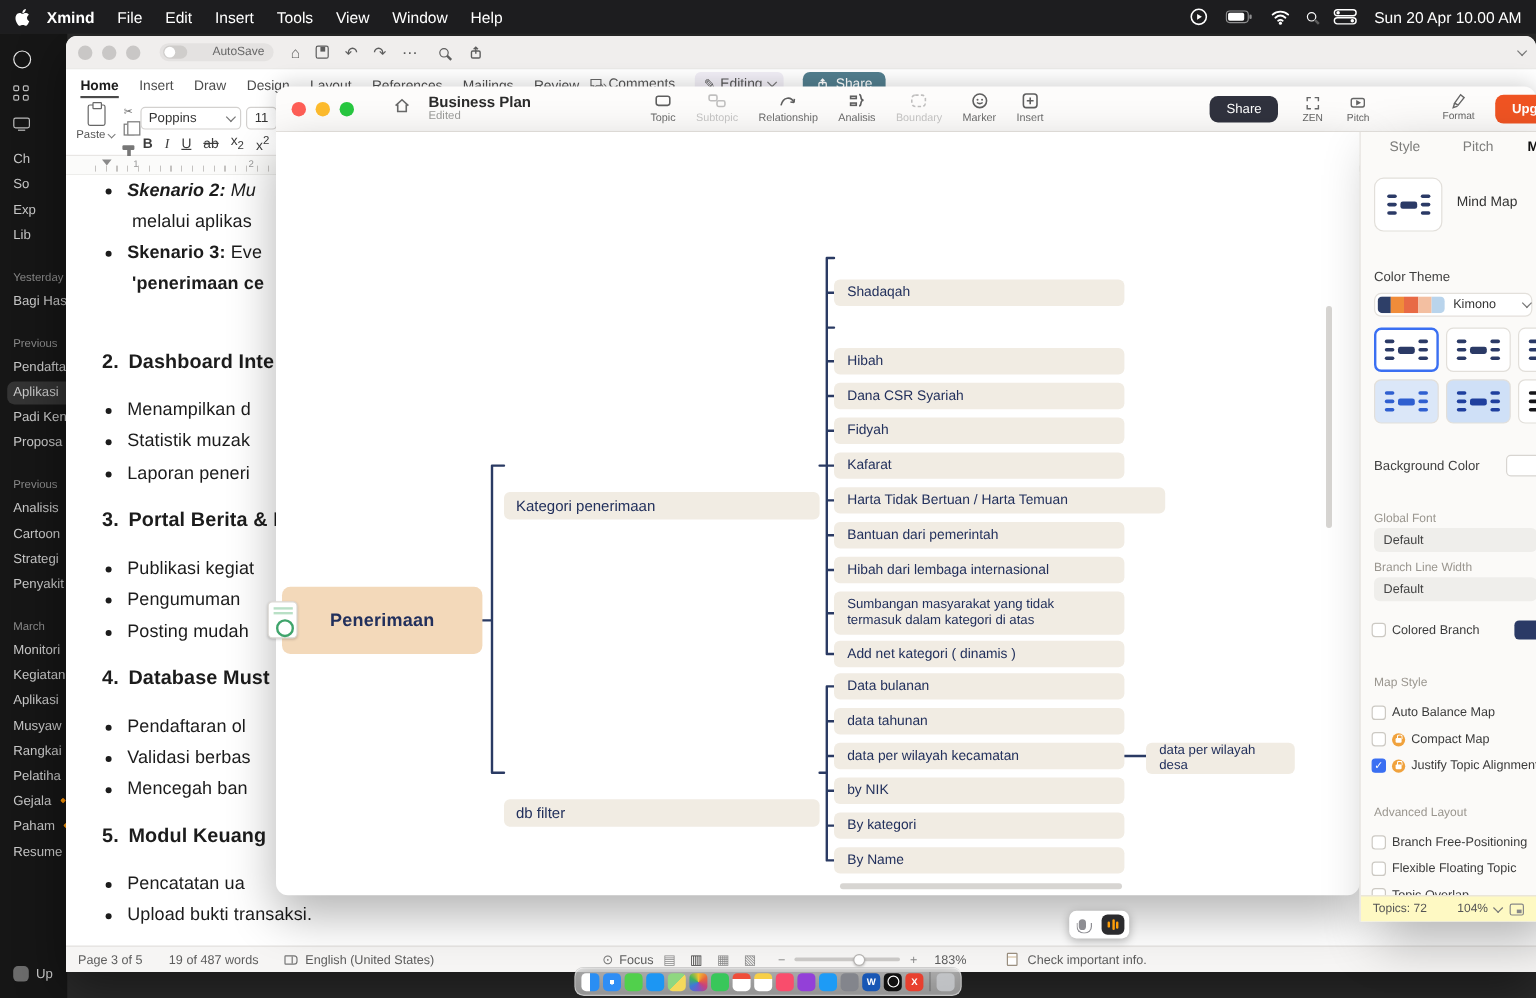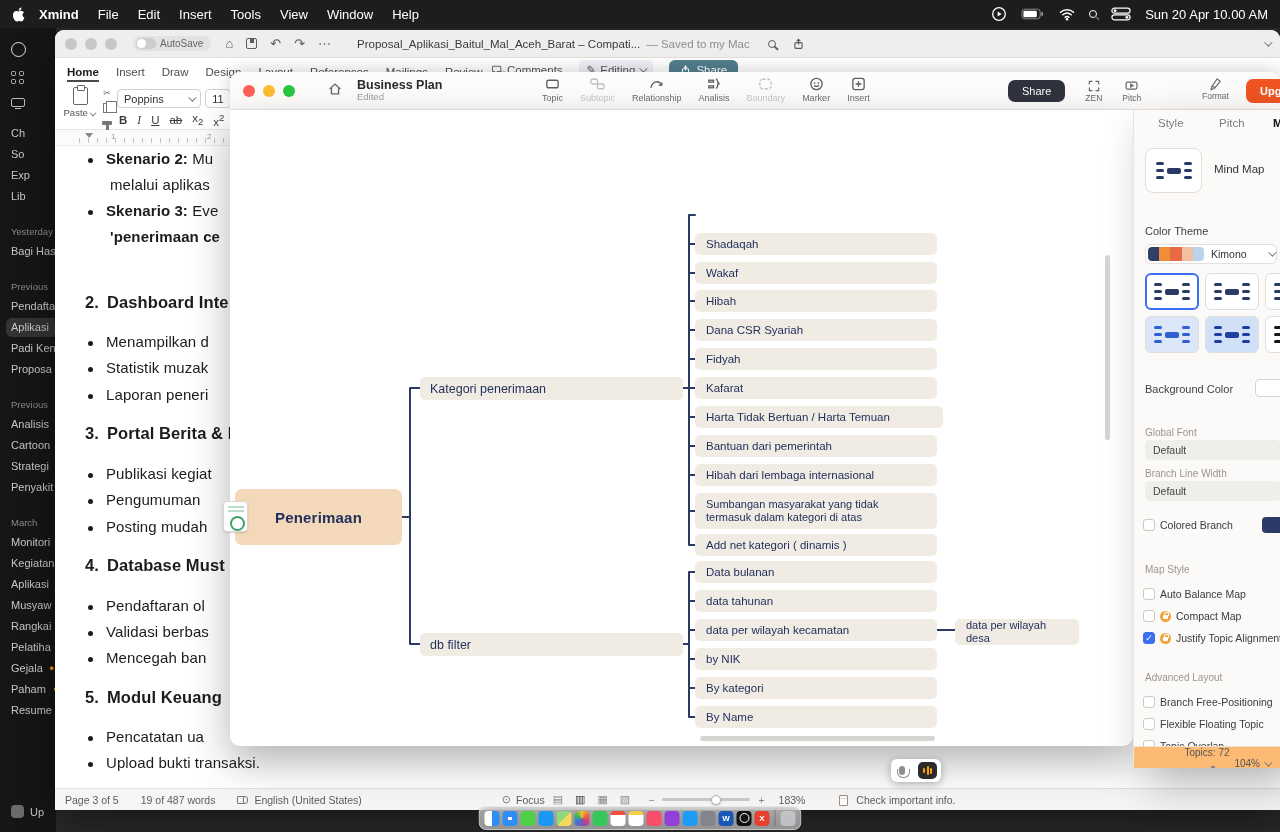--- a/index.html
+++ b/index.html
@@ -31,21 +31,21 @@
   .sb-item span{position:relative;z-index:1;}
   .sb-bottom{position:absolute;left:11px;bottom:14px;display:flex;align-items:center;gap:6px;white-space:nowrap;}
   .sb-avatar{width:13px;height:13px;border-radius:4px;background:#6c6c6c;flex:0 0 auto;}
   
   .word-win{position:absolute;left:55px;top:30px;width:1225px;height:780px;background:#fff;z-index:2;
     border-radius:9px 9px 0 0;box-shadow:0 12px 42px rgba(0,0,0,.45);}
   .w-titlebar{position:absolute;top:0;left:0;right:0;height:28px;background:#f0eeed;border-radius:9px 9px 0 0;
     border-bottom:1px solid #e2e0de;display:flex;align-items:center;padding:0 10px;font-size:11px;color:#555;}
   .tl{width:12px;height:12px;border-radius:50%;margin-right:8px;flex:0 0 auto;}
   .tl.gray{background:#c9c7c6;}
-  .autosave{display:flex;align-items:center;gap:4px;background:#e4e2e1;border-radius:20px;padding:2px 8px 2px 3px;margin:0 14px 0 8px;font-size:10px;color:#666;}
+  .autosave{display:flex;align-items:center;gap:21px;background:#e4e2e1;border-radius:20px;padding:2px 8px 2px 3px;margin:0 14px 0 8px;font-size:10px;color:#666;}
   .toggle{width:20px;height:11px;border-radius:6px;background:#cfcdcb;position:relative;}
   .toggle:after{content:"";position:absolute;left:1px;top:1px;width:9px;height:9px;border-radius:50%;background:#fff;}
   .w-qicons{display:flex;align-items:center;gap:13px;color:#5d5d5d;font-size:13px;}
   .w-title{margin-left:26px;font-size:11.5px;color:#3a3a3a;white-space:nowrap;}
   .w-title .saved{color:#8d8d8b;margin-left:6px;}
   .icon-floppy{width:11px;height:11px;border:1.3px solid #5d5d5d;border-radius:2px;position:relative;display:inline-block;}
   .icon-floppy:before{content:"";position:absolute;top:0;left:2.5px;width:4px;height:3.5px;background:#5d5d5d;}
   .mag{width:8px;height:8px;border:1.5px solid #5d5d5d;border-radius:50%;position:relative;display:inline-block;}
   .mag:after{content:"";position:absolute;width:4.5px;height:1.5px;background:#5d5d5d;transform:rotate(45deg);right:-3.5px;bottom:-1.5px;}
   .chev{display:inline-block;width:6px;height:6px;border-right:1.4px solid #777;border-bottom:1.4px solid #777;transform:rotate(45deg) translateY(-2px);}
@@ -109,21 +109,21 @@
   .xm-actions{position:absolute;left:778px;top:0;height:38px;display:flex;align-items:center;gap:20px;}
   .share-pill{background:#30323e;color:#fff;font-size:11px;padding:5px 14px;border-radius:7px;}
   .mini-act{display:flex;flex-direction:column;align-items:center;font-size:8.5px;color:#666;}
   .upgrade{position:absolute;left:1016px;top:7px;background:#f05423;color:#fff;font-size:11px;font-weight:bold;
     padding:6px 14px;border-radius:7px;white-space:nowrap;}
   .fmt-act{position:absolute;left:972px;top:4px;display:flex;flex-direction:column;align-items:center;font-size:8.5px;color:#666;}
   .xm-canvas{position:absolute;top:38px;left:0;width:903px;height:636px;background:#fff;
     border-radius:0 0 10px 10px;box-shadow:0 16px 40px rgba(0,0,0,.3);}
   .node{position:absolute;display:flex;align-items:center;border-radius:5px;color:var(--c-ntext);background:var(--c-node);}
   .node.root{background:var(--c-root);justify-content:center;font-size:15px;font-weight:bold;letter-spacing:.2px;border-radius:7px;}
-  .node.branch{font-size:12.5px;padding:0 10px;}
+  .node.branch{font-size:12.5px;padding:0 10px;margin-top:33px;}
   .node.child{font-size:11.5px;padding:0 11px;line-height:13px;}
   .sticker{position:absolute;left:-12px;top:12px;width:25px;height:31px;background:#fff;border:1px solid #dcd9d4;border-radius:4px;box-shadow:0 1px 2px rgba(0,0,0,.15);}
   .sticker:before{content:"";position:absolute;left:4px;top:4px;width:16px;height:2px;background:#b9e0c6;box-shadow:0 4px 0 #b9e0c6;}
   .sticker:after{content:"";position:absolute;left:6px;top:14px;width:11px;height:11px;border:2px solid #3fa46b;border-radius:50%;}
   .vscroll{position:absolute;left:875px;top:145px;width:5px;height:185px;background:#d7d5d2;border-radius:3px;}
   .hscroll{position:absolute;left:470px;top:626px;width:235px;height:5px;background:#d7d5d2;border-radius:3px;}
   .xm-panel{position:absolute;top:38px;left:903px;width:147px;height:658px;background:#fbfaf8;border-left:1px solid #e8e5e1;
     box-shadow:14px 16px 40px rgba(0,0,0,.3);overflow:hidden;font-size:11px;color:#3b3b3b;}
   .p-tabs{position:absolute;top:5px;left:0;width:100%;height:22px;font-size:11.5px;color:#7d7d7b;text-align:right;}
   .p-tab{position:absolute;top:2px;white-space:nowrap;}
@@ -148,22 +148,22 @@
   .swatch{position:absolute;border-radius:4px;}
   .dropdown{position:absolute;left:11px;width:136px;height:20px;background:#efeeeb;border-radius:5px;
     display:flex;align-items:center;padding:0 8px;font-size:10.5px;color:#444;}
   .cb{width:12px;height:12px;border:1px solid #ccc9c3;border-radius:3px;background:#fff;flex:0 0 auto;
     display:flex;align-items:center;justify-content:center;font-size:9px;color:#fff;}
   .cb.on{background:var(--c-accent);border-color:var(--c-accent);}
   .lock{width:11px;height:11px;border-radius:50%;background:#f0a23d;position:relative;flex:0 0 auto;}
   .lock:before{content:"";position:absolute;left:3.5px;top:1.8px;width:3.6px;height:3px;border:1px solid #fff;border-bottom:none;border-radius:2px 2px 0 0;}
   .lock:after{content:"";position:absolute;left:2.6px;top:4.8px;width:5.6px;height:4px;background:#fff;border-radius:1px;}
   .chkrow{position:absolute;left:9px;display:flex;align-items:center;gap:5px;height:16px;white-space:nowrap;font-size:10.5px;color:#3b3b3b;}
-  .p-status{position:absolute;left:0;bottom:0;width:100%;height:22px;background:#fdba74;border-top:1px solid #e5e2de;
-    display:flex;align-items:center;font-size:10px;color:#555;padding:0 10px;z-index:2;flex-direction:column;}
+  .p-status{position:absolute;left:0;bottom:0;width:100%;height:22px;background:#fef9c3;border-top:1px solid #e5e2de;
+    display:flex;align-items:center;font-size:10px;color:#555;padding:0 10px;z-index:2;}
   .p-zoom{margin-left:auto;display:flex;align-items:center;gap:4px;}
   .ovw{width:12px;height:10px;border:1.2px solid #888;border-radius:2px;margin-left:8px;position:relative;}
   .ovw:after{content:"";position:absolute;right:1px;bottom:1px;width:4px;height:3px;background:#888;}
   
   .micw{position:absolute;left:891px;top:759px;width:50px;height:23px;background:#fff;border-radius:6px;z-index:10;
     box-shadow:0 2px 8px rgba(0,0,0,.3);display:flex;align-items:center;justify-content:space-between;padding:0 4px;}
   .mic{width:6px;height:9px;background:#8e8e93;border-radius:3px;position:relative;margin-left:4px;}
   .mic:after{content:"";position:absolute;left:-2.5px;top:3px;width:11px;height:8px;border:1.4px solid #8e8e93;border-top:none;border-radius:0 0 6px 6px;}
   .wavepill{width:19px;height:17px;background:#2b2b2e;border-radius:5px;display:flex;align-items:center;justify-content:center;gap:1.5px;}
   .wavepill i{width:2px;background:#ff9f0a;border-radius:1px;}
@@ -244,23 +244,20 @@
         <span class="toggle"></span>
         <span>AutoSave</span>
       </span>
       <span class="w-qicons">
         <span>⌂</span>
         <span class="icon-floppy"></span>
         <span>↶</span>
         <span>↷</span>
         <span>⋯</span>
       </span>
-      <span class="w-title">
-        <span>Proposal_Aplikasi_Baitul_Mal_Aceh_Barat  –  Compati...</span><span class="saved">— Saved to my Mac</span>
-      </span>
       <span style="margin-left:18px;display:flex;gap:16px;align-items:center;">
         <span class="mag"></span>
         <svg width="13" height="14" viewBox="0 0 18 18">
             <g stroke="#5d5d5d" stroke-width="1.6" fill="none">
               <rect x="4" y="7" width="10" height="8" rx="1.5"></rect>
               <path d="M9 10 V2.5 M6.5 5 L9 2.5 L11.5 5"></path>
             </g>
           </svg>
       </span>
       <span class="chev" style="margin-left:auto;"></span>
@@ -332,21 +329,21 @@
     </div>
 
     <div class="ruler">
       <span class="indent"></span>
       <span class="num" style="left:56px;">1</span>
       <span class="num" style="left:152px;">2</span>
       <div class="ticks"></div>
     </div>
 
     <div class="w-doc" id="w-doc">
-        <div class="doc-line" style="top: 4px; left: 33px;"><span class="blt"></span><b>Skenario 2:</b><span> Mu</span></div>
+        <div class="doc-line" style="top: 4px; left: 33px; font-style: italic;"><span class="blt"></span><b>Skenario 2:</b><span> Mu</span></div>
         <div class="doc-line" style="top: 30px; left: 55px;"><span>melalui aplikas</span></div>
         <div class="doc-line" style="top: 56px; left: 33px;"><span class="blt"></span><b>Skenario 3:</b><span> Eve</span></div>
         <div class="doc-line" style="top: 82px; left: 55px;"><span style="font-weight: bold;">'penerimaan ce</span></div>
         <div class="doc-line h" style="top: 147px; left: 30px;"><span class="num">2.</span><span>Dashboard Inte</span></div>
         <div class="doc-line" style="top: 187px; left: 33px;"><span class="blt"></span><span>Menampilkan d</span></div>
         <div class="doc-line" style="top: 213px; left: 33px;"><span class="blt"></span><span>Statistik muzak</span></div>
         <div class="doc-line" style="top: 240px; left: 33px;"><span class="blt"></span><span>Laporan peneri</span></div>
         <div class="doc-line h" style="top: 278px; left: 30px;"><span class="num">3.</span><span>Portal Berita &amp; I</span></div>
         <div class="doc-line" style="top: 319px; left: 33px;"><span class="blt"></span><span>Publikasi kegiat</span></div>
         <div class="doc-line" style="top: 345px; left: 33px;"><span class="blt"></span><span>Pengumuman</span></div>
@@ -492,36 +489,33 @@
         </div>
         <div class="node branch" style="left: 190px; top: 267px; width: 263px; min-height: 23px;">
           <span>Kategori penerimaan</span>
         </div>
         <div class="node branch" style="left: 190px; top: 523px; width: 263px; min-height: 23px;">
           <span>db filter</span>
         </div>
         <div class="node child" style="left: 465px; top: 123px; width: 242px; min-height: 22px;">
           <span>Shadaqah</span>
         </div>
-        <div class="node child" style="left: 465px; top: 152px; width: 242px; min-height: 22px;">
-          <span>Wakaf</span>
-        </div>
         <div class="node child" style="left: 465px; top: 180px; width: 242px; min-height: 22px;">
           <span>Hibah</span>
         </div>
         <div class="node child" style="left: 465px; top: 209px; width: 242px; min-height: 22px;">
           <span>Dana CSR Syariah</span>
         </div>
         <div class="node child" style="left: 465px; top: 238px; width: 242px; min-height: 22px;">
           <span>Fidyah</span>
         </div>
         <div class="node child" style="left: 465px; top: 267px; width: 242px; min-height: 22px;">
           <span>Kafarat</span>
         </div>
-        <div class="node child" style="left: 465px; top: 296px; width: 248px; min-height: 22px;">
+        <div class="node child" style="left: 465px; top: 296px; width: 276px; min-height: 22px;">
           <span>Harta Tidak Bertuan / Harta Temuan</span>
         </div>
         <div class="node child" style="left: 465px; top: 325px; width: 242px; min-height: 22px;">
           <span>Bantuan dari pemerintah</span>
         </div>
         <div class="node child" style="left: 465px; top: 354px; width: 242px; min-height: 22px;">
           <span>Hibah dari lembaga internasional</span>
         </div>
         <div class="node child" style="left: 465px; top: 383px; width: 242px; min-height: 36px; font-size: 11px; padding: 4px 11px;">
           <span style="white-space: normal;">Sumbangan masyarakat yang tidak termasuk dalam kategori di atas</span>

